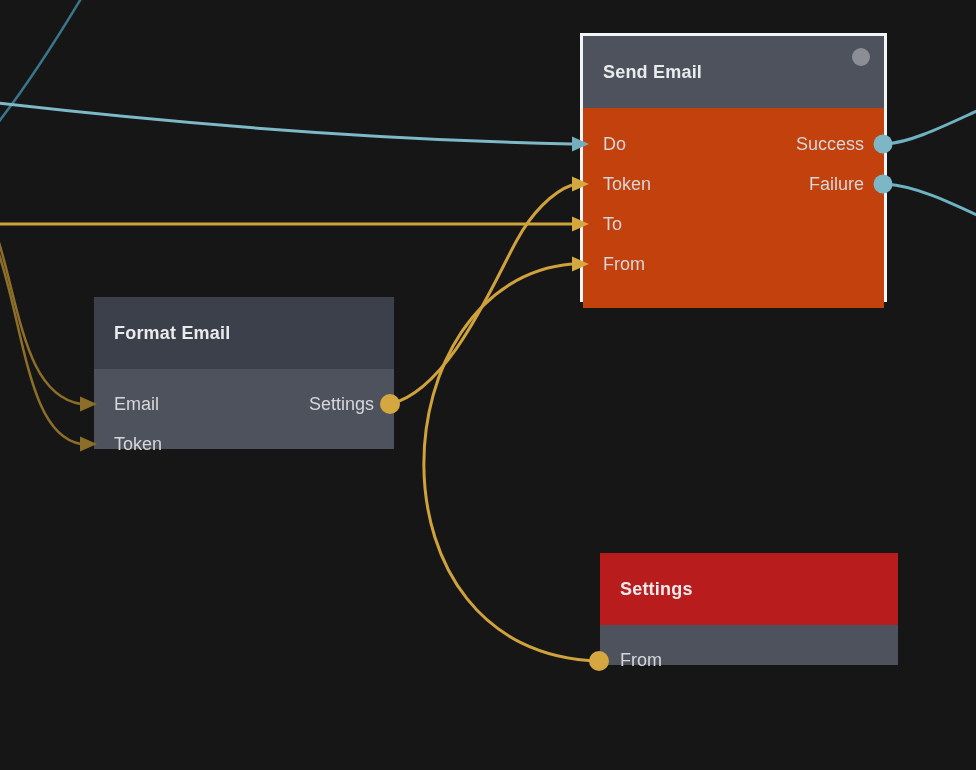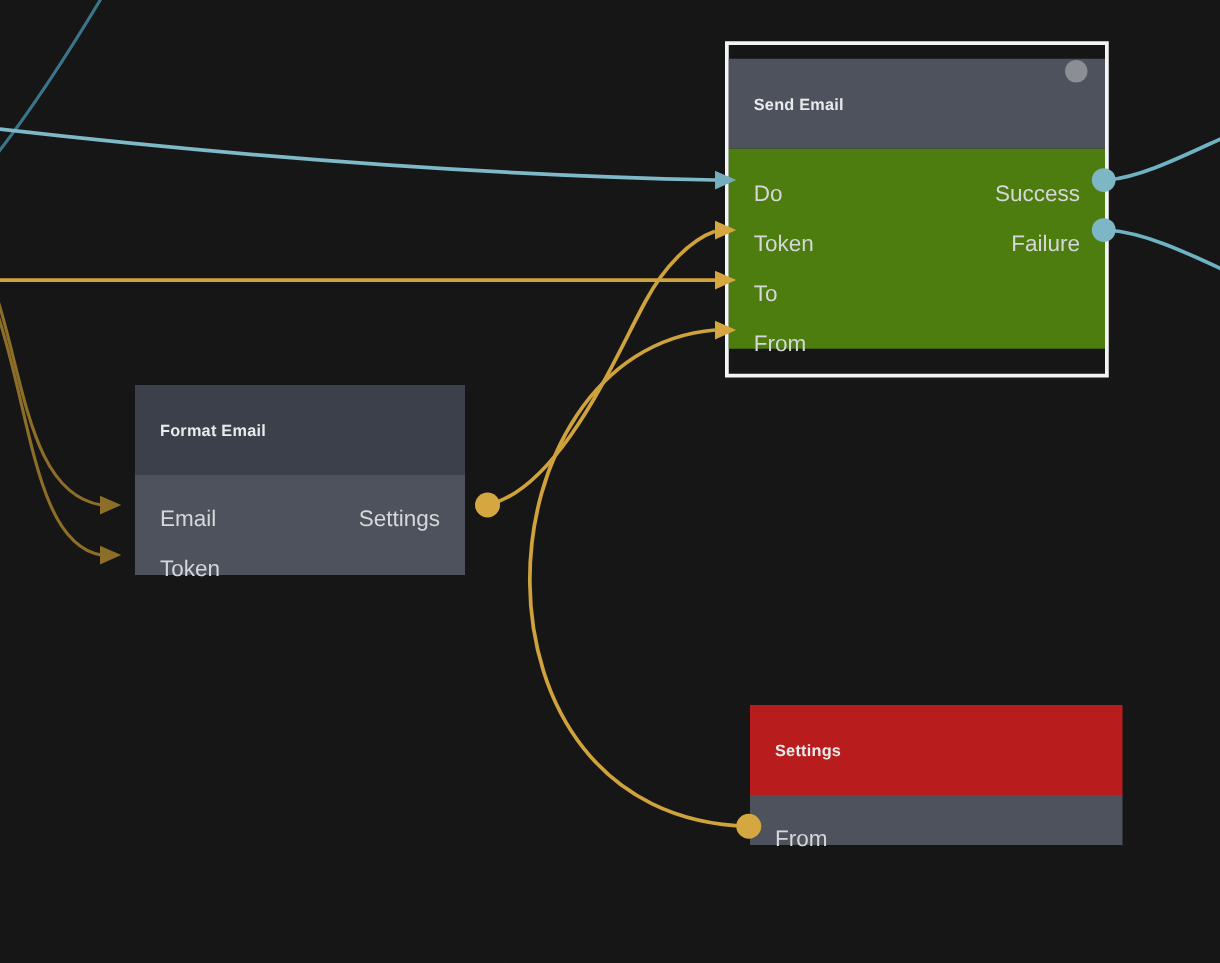--- a/index.html
+++ b/index.html
@@ -4,37 +4,37 @@
 <style>
   html,body{margin:0;padding:0;background:#161617;}
   #stage{
     position:relative;width:976px;height:770px;overflow:hidden;
     background:#161617;
     font-family:"Liberation Sans",sans-serif;
   }
   .node{position:absolute;box-sizing:border-box;z-index:2;}
   .node-header{
     height:72px;display:flex;align-items:center;padding:0 20px;
-    font-size:13px;font-weight:700;color:#e9eaec;letter-spacing:.2px;margin-top:11px;
+    font-size:18px;font-weight:700;color:#e9eaec;letter-spacing:.2px;
   }
   .node-body{box-sizing:border-box;}
   .port-row{
     height:40px;display:flex;align-items:center;justify-content:space-between;
     padding:0 20px;font-size:18px;font-weight:400;color:#d5d7da;
   }
   .port-row .in-label{text-align:left;}
   .port-row .out-label{margin-left:auto;text-align:left;}
 
   
   #node-send-email{left:580px;top:33px;width:307px;height:269px;border:3px solid #f2f4f6;}
   #node-send-email .node-header{background:#4e525c;}
-  #node-send-email .node-body{background:#4d7c0f;padding:16px 0 5px;height:160px;}
+  #node-send-email .node-body{background:#c2410c;padding:16px 0 5px;height:200px;}
 
   
-  #node-format-email{left:108px;top:297px;width:264px;height:184px;}
+  #node-format-email{left:94px;top:297px;width:300px;height:184px;}
   #node-format-email .node-header{background:#3b404a;}
   #node-format-email .node-body{background:#4e525c;padding:15px 0 6px;height:80px;}
 
   
   #node-settings{left:600px;top:553px;width:298px;height:144px;}
   #node-settings .node-header{background:#b91c1c;}
   #node-settings .node-body{background:#4e525c;padding:15px 0 17px;height:40px;}
 
   .status-dot{
     position:absolute;top:12px;right:14px;width:18px;height:18px;

